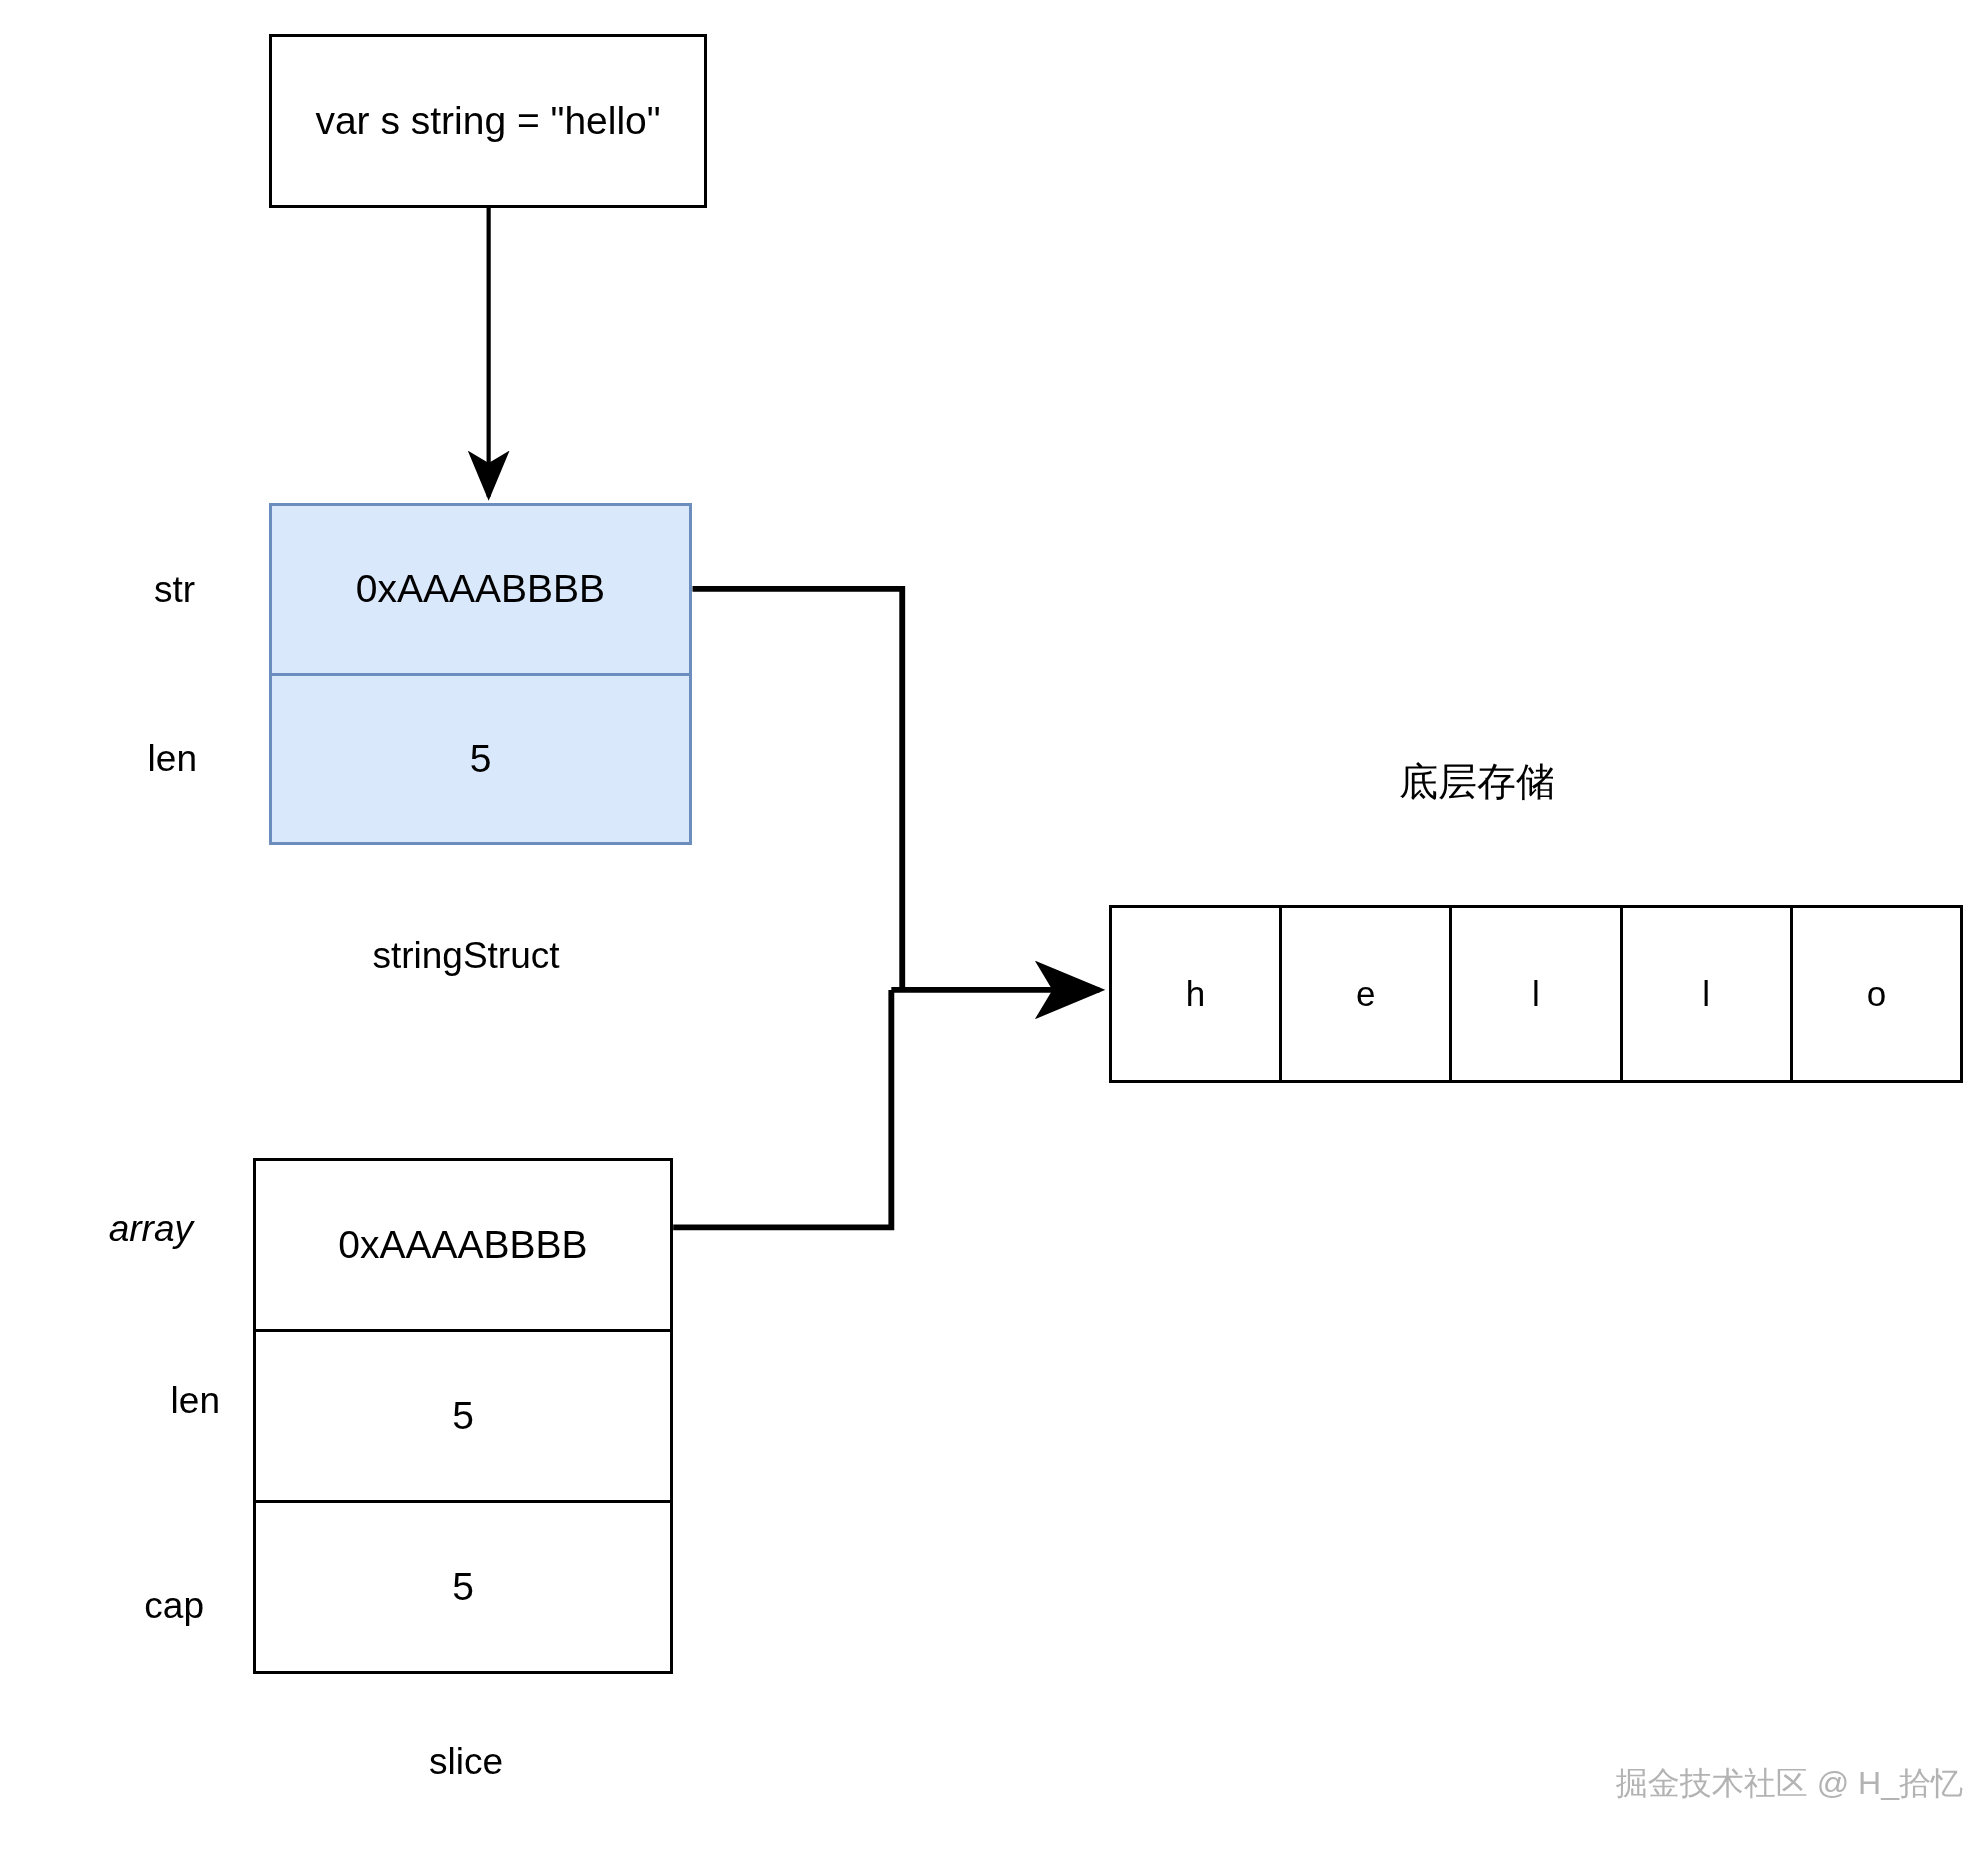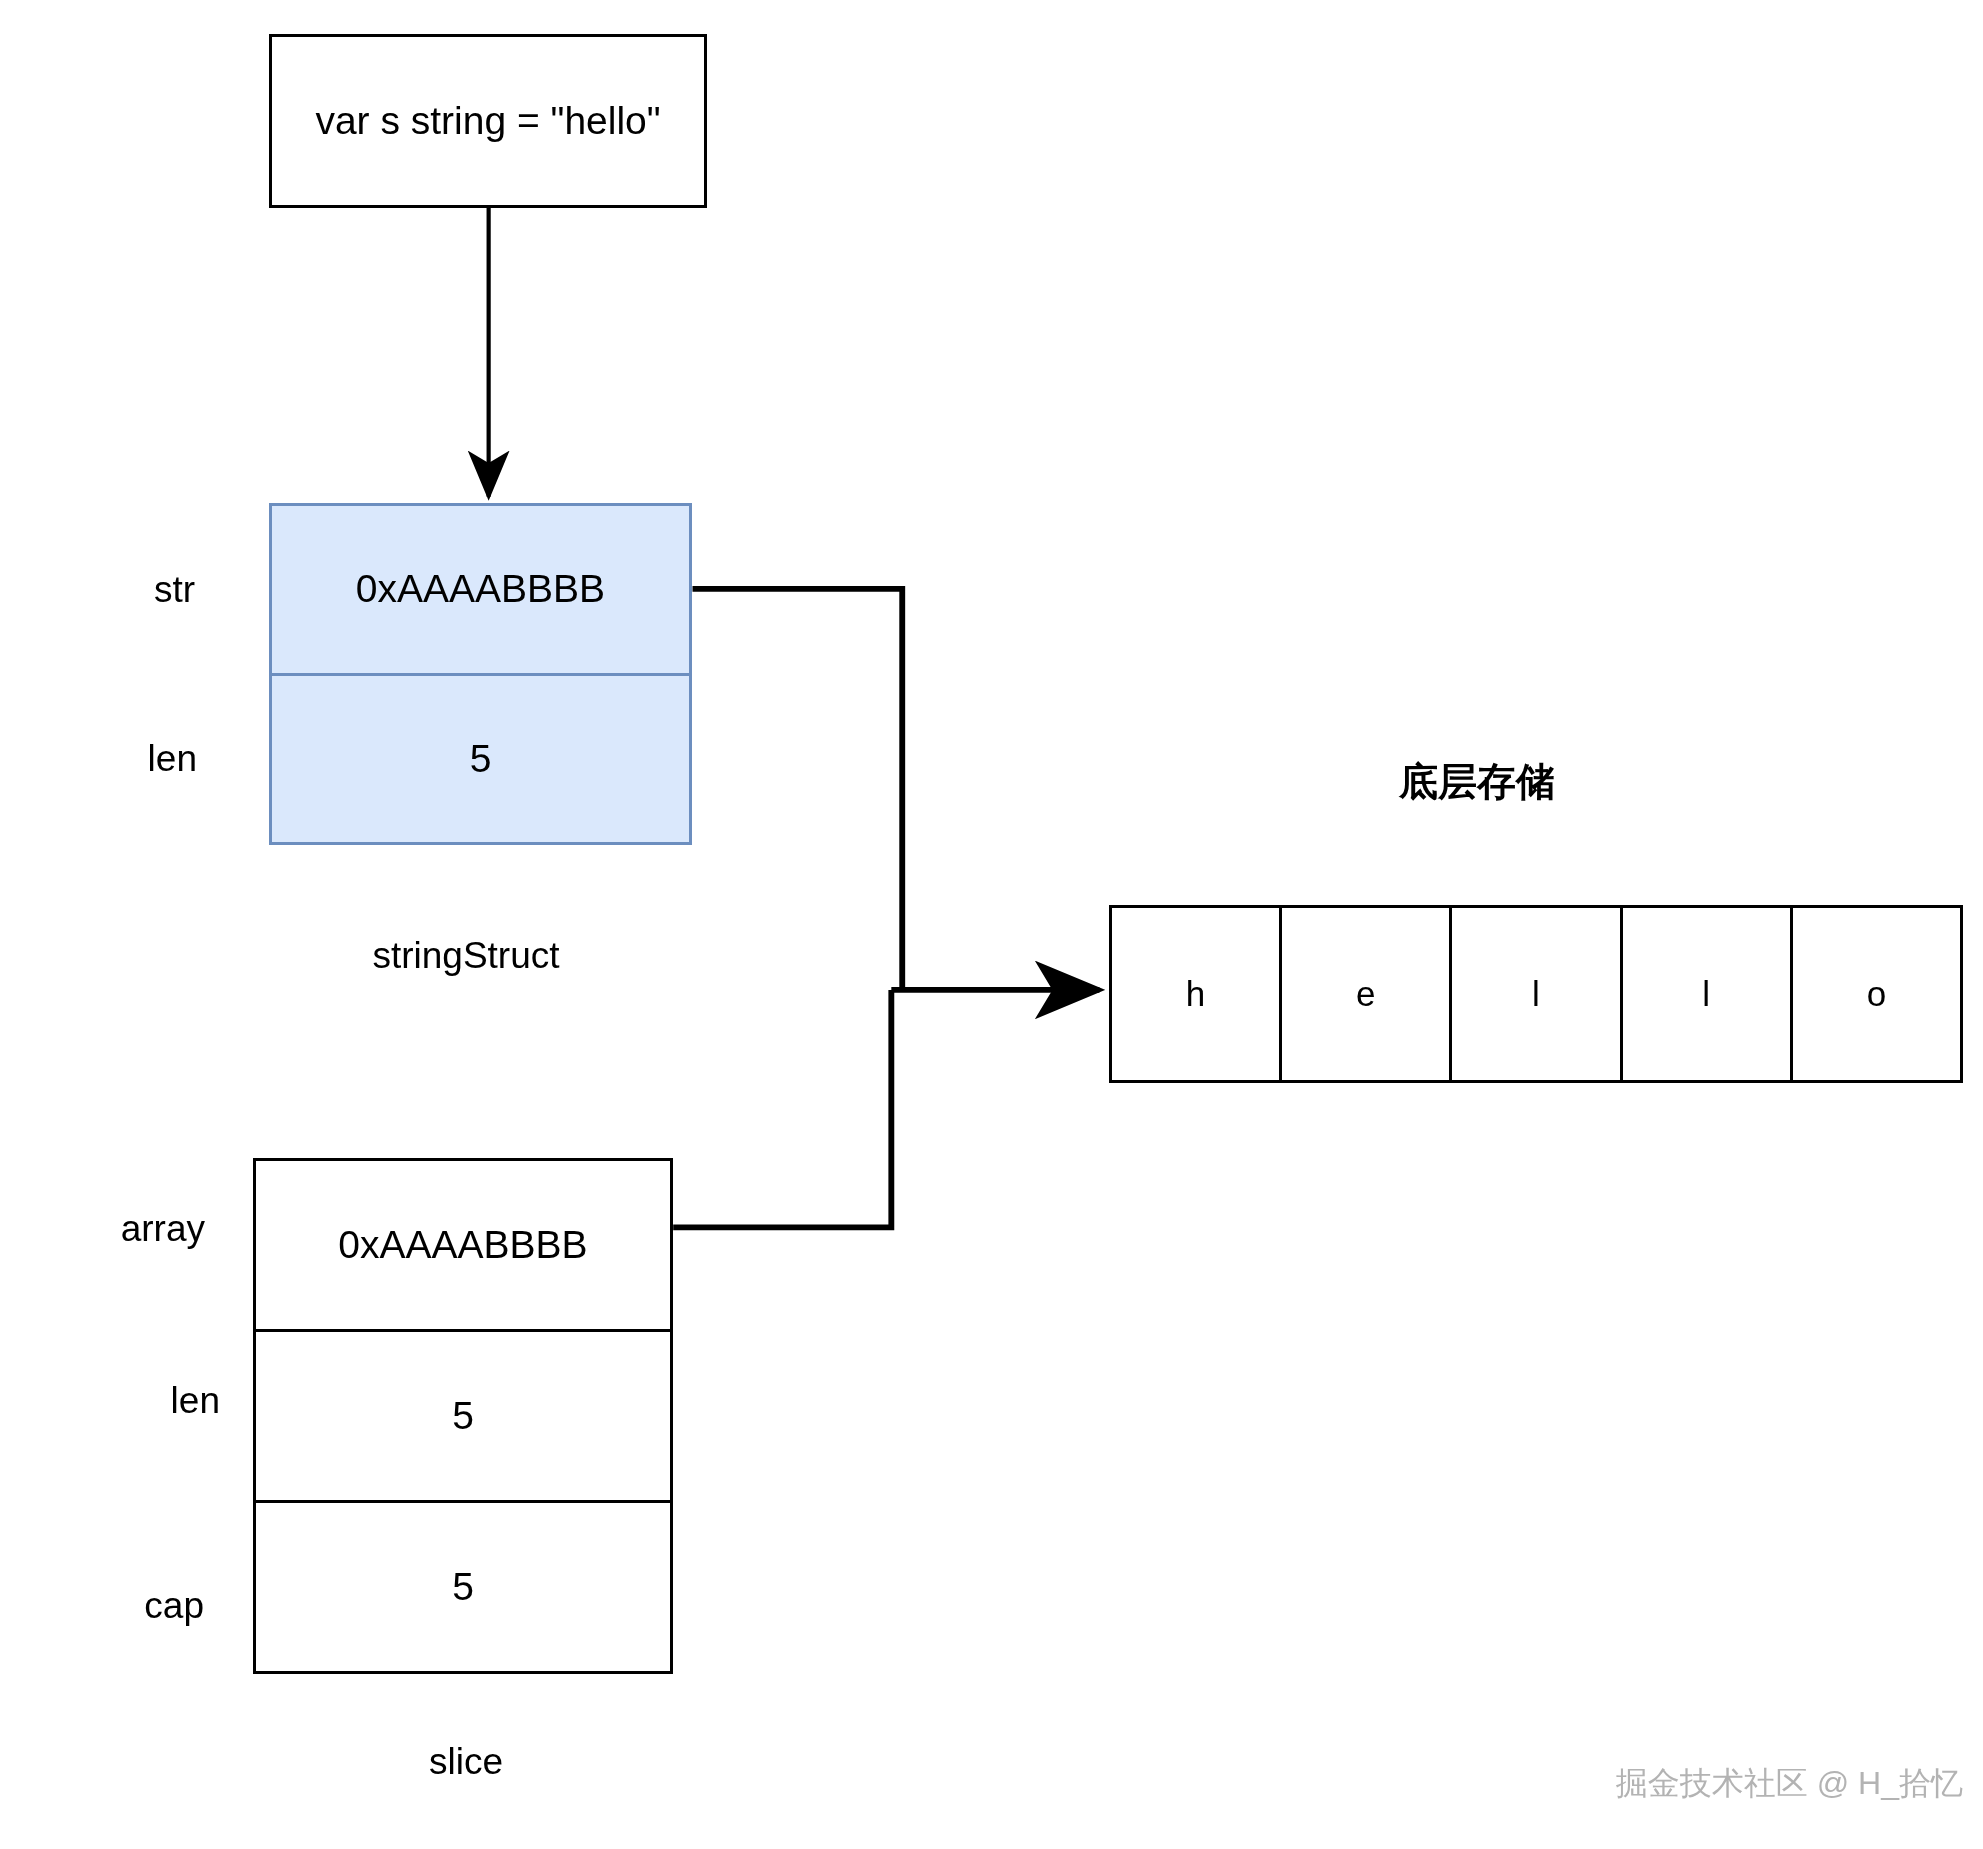--- a/index.html
+++ b/index.html
@@ -107,25 +107,25 @@
     position:absolute;
     font-size:37px;
     white-space:nowrap;
     color:#000000;
   }
   .label.center{ transform:translateX(-50%); }
   .label.right{ transform:translateX(-100%); }
   #label-str   { left:195px; top:569px; }
   #label-len-1 { left:197px; top:738px; }
   #label-struct-name{ left:466px; top:908px;margin-top:27px; }
-  #label-array { left:205px; top:1208px; }
+  #label-array { left:193px; top:1208px;font-style:italic; }
   #label-len-2 { left:220px; top:1380px; }
   #label-cap   { left:204px; top:1552px;margin-top:33px; }
   #label-slice-name{ left:466px; top:1741px;text-align:right; }
-  #label-storage-title{ left:1477px; top:755px; font-size:39px;font-weight:bold; }
+  #label-storage-title{ left:1477px; top:755px; font-size:39px; }
   #watermark{
     position:absolute;
     left:1963px; top:1762px;
     transform:translateX(-100%);
     font-size:32px;
     color:#b3b3b3;
     white-space:nowrap;
   }
 </style>
 </head>

